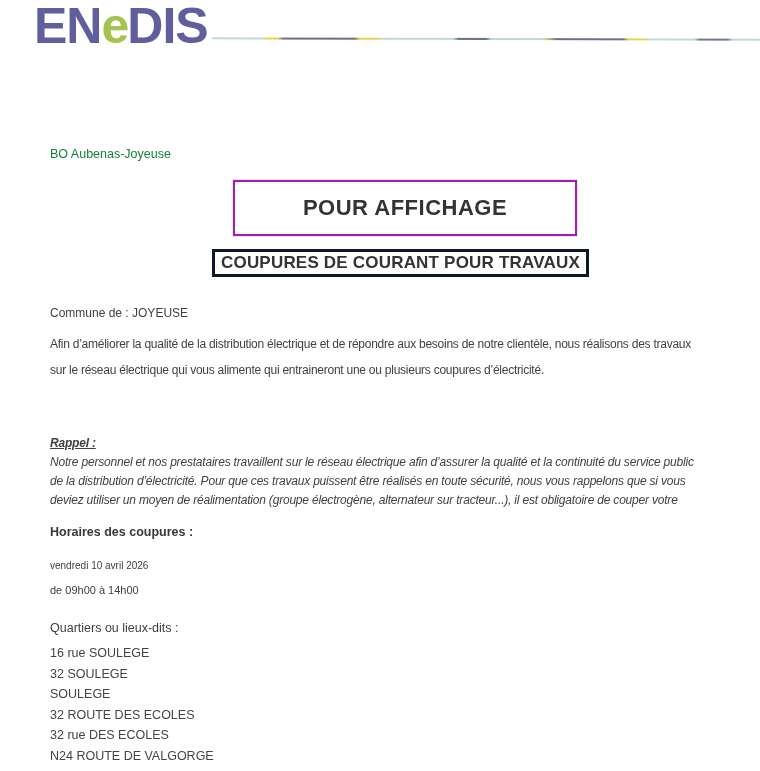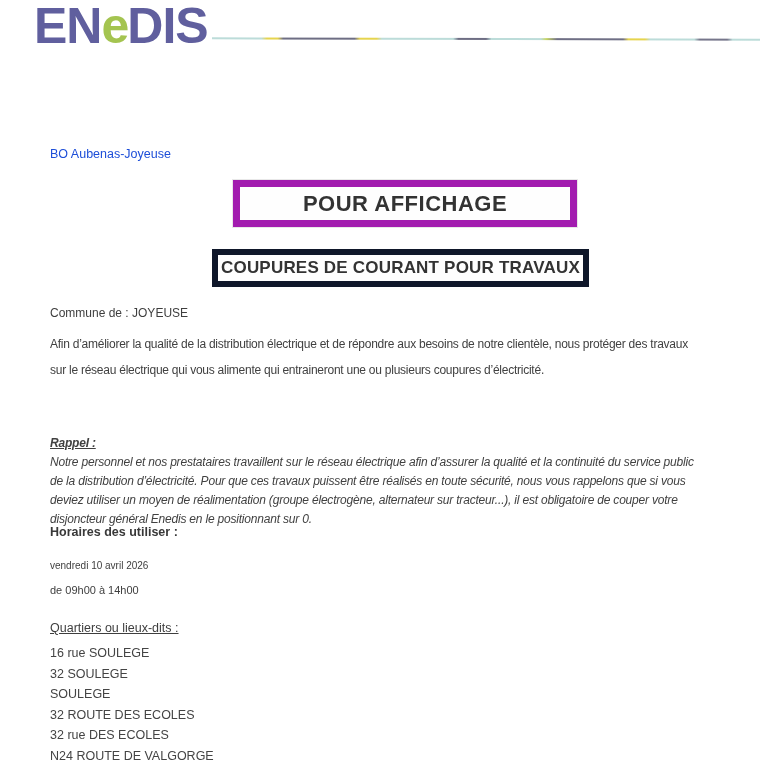--- a/index.html
+++ b/index.html
@@ -57,50 +57,50 @@
       #76768b 94%, #bcdcd9 95%);
     transform: rotate(0.15deg);
   }
 
   
   .office {
     position: absolute;
     left: 50px;
     top: 147px;
     font-size: 12.5px;
-    color: #1d4ed8;
+    color: #15803d;
   }
 
   
   .box {
     position: absolute;
     display: flex;
     align-items: center;
     justify-content: center;
     background: #fefefe;
     color: #333333;
     text-align: center;
   }
   .box-thick {
     left: 233px;
     top: 180px;
     width: 344px;
-    height: 47px;
-    border: 7px solid #a21caf;
+    height: 56px;
+    border: 2px solid #a21caf;
     box-shadow: 0 0 0 1px #e8e8e8;
     font-size: 22px;
     font-weight: bold;
     letter-spacing: 0.5px;
   }
   .box-thin {
     left: 212px;
     top: 249px;
     width: 377px;
-    height: 38px;
-    border: 6px solid #0f172a;
+    height: 28px;
+    border: 3px solid #0f172a;
     font-size: 17px;
     font-weight: bold;
     letter-spacing: 0.2px;
   }
 
   
   .tline, .para div {
     white-space: nowrap;
   }
   .commune {
@@ -133,21 +133,21 @@
   }
 
   .horaires {
     position: absolute; left: 50px; top: 525px;
     font-size: 12.5px;
     font-weight: bold;
     color: #383838;
   }
   .date-line { position: absolute; left: 50px; top: 560px; font-size: 10px; }
   .time-line { position: absolute; left: 50px; top: 584px; font-size: 11px; }
-  .quartiers { position: absolute; left: 50px; top: 621px; font-size: 12.5px; text-decoration: underline; }
+  .quartiers { position: absolute; left: 50px; top: 621px; font-size: 12.5px; }
 
   .addresses {
     position: absolute; left: 50px; top: 643px;
     font-size: 12.5px;
     line-height: 20.6px;
     color: #444444;
   }
 </style>
 </head>
 <body>
@@ -162,34 +162,33 @@
   <div class="box box-thick">
     <span>POUR AFFICHAGE</span>
   </div>
   <div class="box box-thin">
     <span>COUPURES DE COURANT POUR TRAVAUX</span>
   </div>
 
   <div class="commune tline">Commune de : JOYEUSE</div>
 
   <div class="para para-1">
-    <div>Afin d’améliorer la qualité de la distribution électrique et de répondre aux besoins de notre clientèle, nous protéger des travaux</div>
+    <div>Afin d’améliorer la qualité de la distribution électrique et de répondre aux besoins de notre clientèle, nous réalisons des travaux</div>
     <div>sur le réseau électrique qui vous alimente qui entraineront une ou plusieurs coupures d’électricité.</div>
   </div>
 
 
   <div class="rappel">
     <span class="rappel-label tline">Rappel :</span>
     <div class="tline">Notre personnel et nos prestataires travaillent sur le réseau électrique afin d’assurer la qualité et la continuité du service public</div>
     <div class="tline">de la distribution d’électricité. Pour que ces travaux puissent être réalisés en toute sécurité, nous vous rappelons que si vous</div>
     <div class="tline">deviez utiliser un moyen de réalimentation (groupe électrogène, alternateur sur tracteur...), il est obligatoire de couper votre</div>
-    <div class="tline">disjoncteur général Enedis en le positionnant sur 0.</div>
-  </div>
-
-  <div class="horaires tline">Horaires des utiliser :</div>
+  </div>
+
+  <div class="horaires tline">Horaires des coupures :</div>
   <div class="date-line tline">vendredi 10 avril 2026</div>
   <div class="time-line tline">de 09h00 à 14h00</div>
   <div class="quartiers tline">Quartiers ou lieux-dits :</div>
 
   <div class="addresses">
     <div class="tline">16 rue SOULEGE</div>
     <div class="tline">32 SOULEGE</div>
     <div class="tline">SOULEGE</div>
     <div class="tline">32 ROUTE DES ECOLES</div>
     <div class="tline">32 rue DES ECOLES</div>

